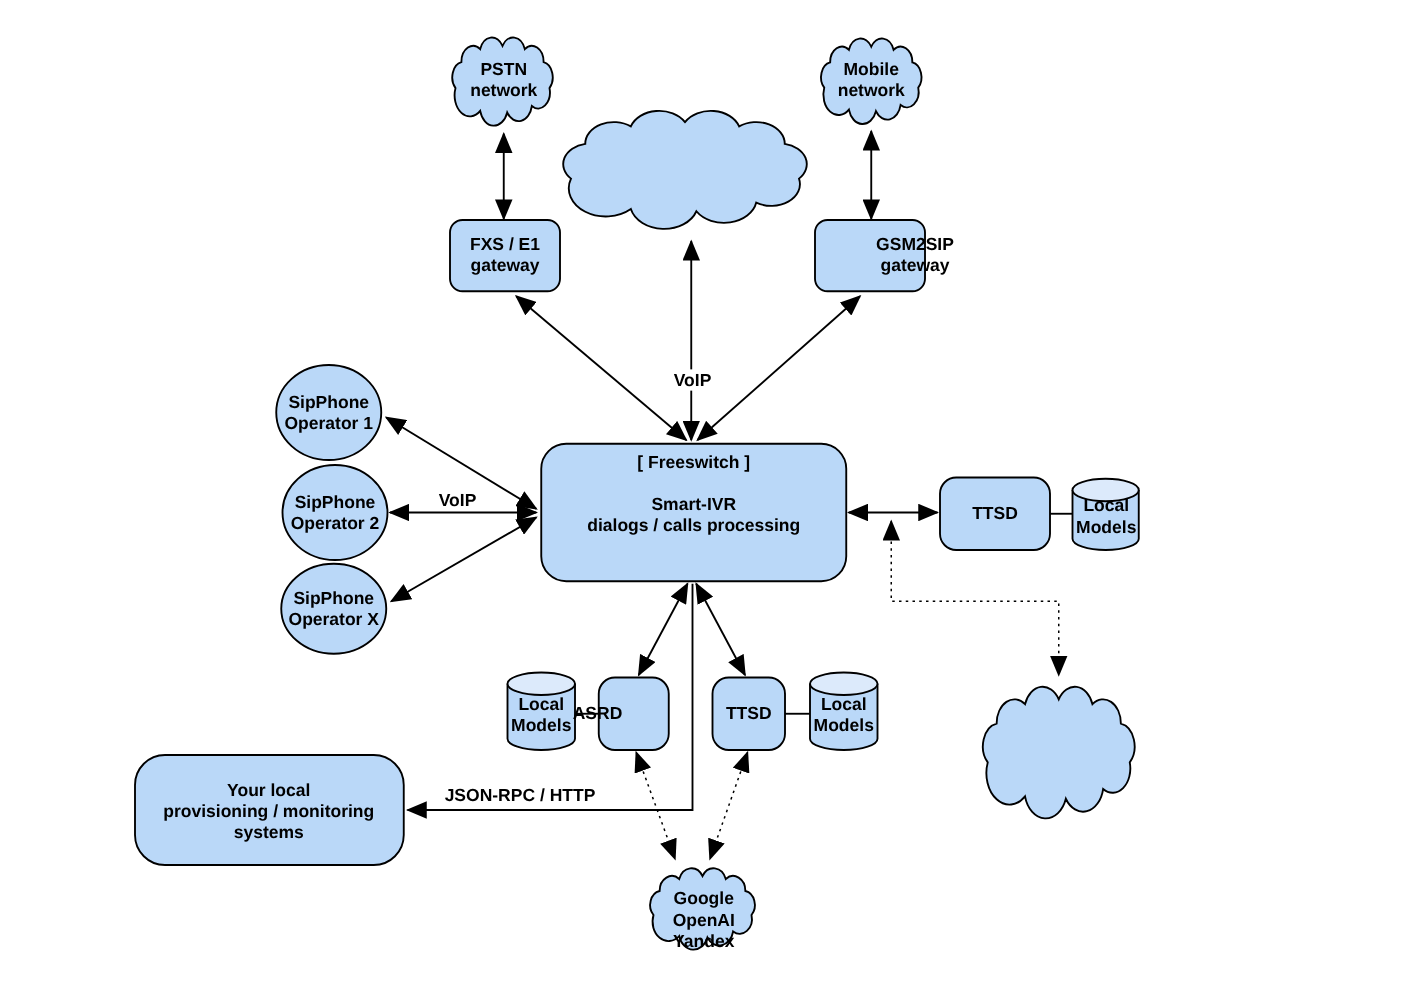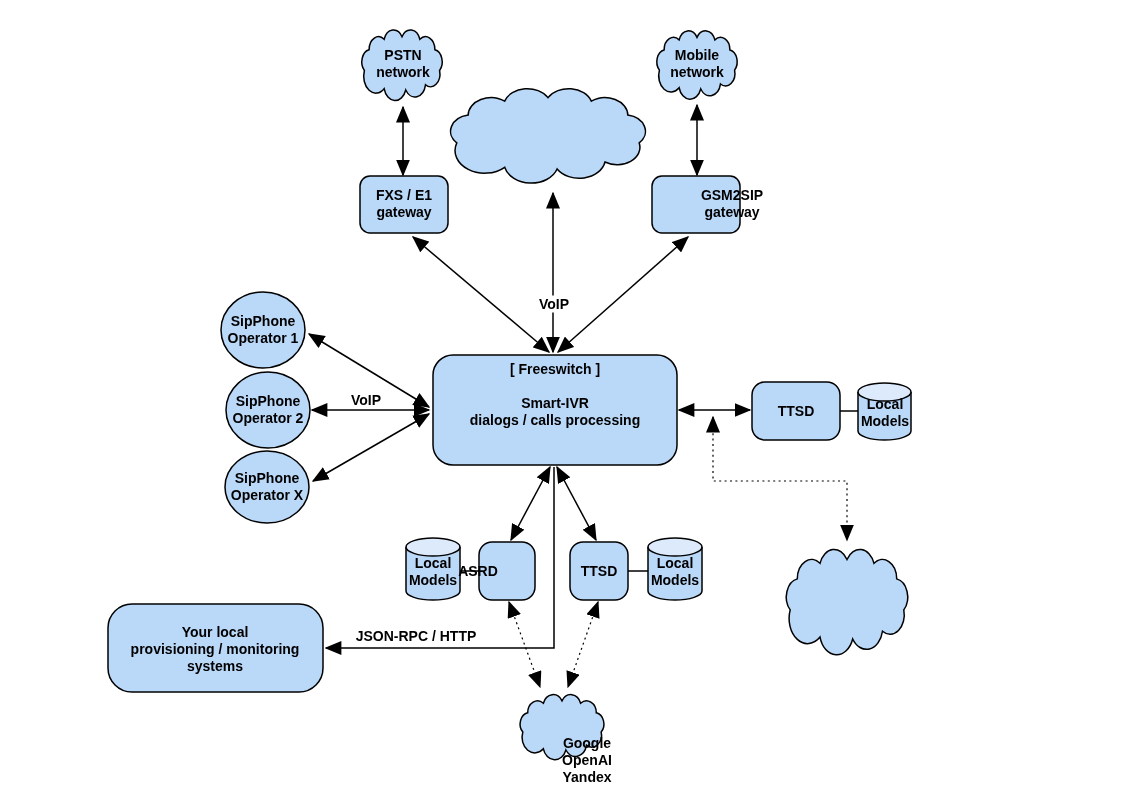--- a/index.html
+++ b/index.html
@@ -141,21 +141,21 @@
 Models</div>
   <div class="lbl" style="left:433px; top:572px;">Local
 Models</div>
   <div class="lbl" style="left:478px; top:571px;">ASRD</div>
   <div class="lbl" style="left:599px; top:571px;">TTSD</div>
   <div class="lbl" style="left:675px; top:572px;">Local
 Models</div>
   <div class="lbl" style="left:215px; top:649px;">Your local
 provisioning / monitoring
 systems</div>
-  <div class="lbl" style="left:563px; top:760px;margin-left:24px;">Google
+  <div class="lbl" style="left:563px; top:736px;">Google
 OpenAI
 Yandex</div>
 
   <div class="lbl edge-lbl" style="left:554px; top:304px;">VoIP</div>
   <div class="lbl edge-lbl" style="left:366px; top:400px;">VoIP</div>
   <div class="lbl edge-lbl" style="left:416px; top:636px;">JSON-RPC / HTTP</div>
 
 </div>
 
 </body></html>

